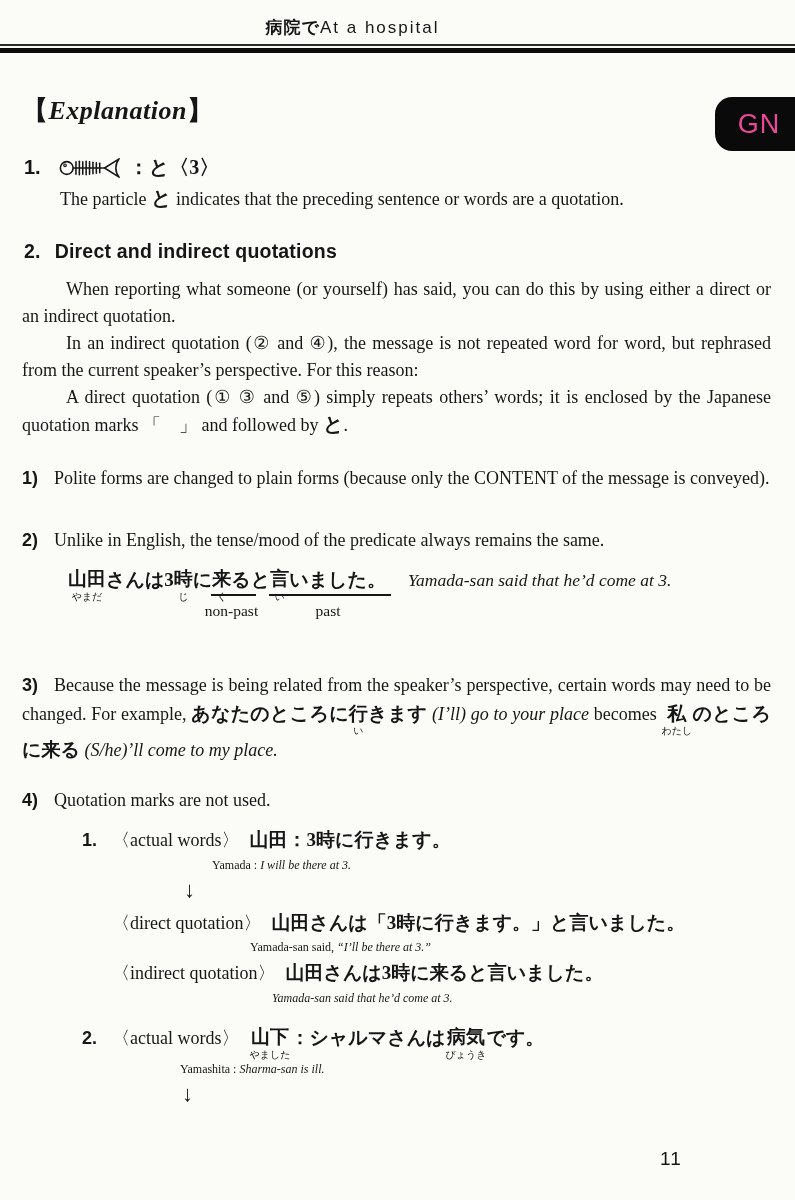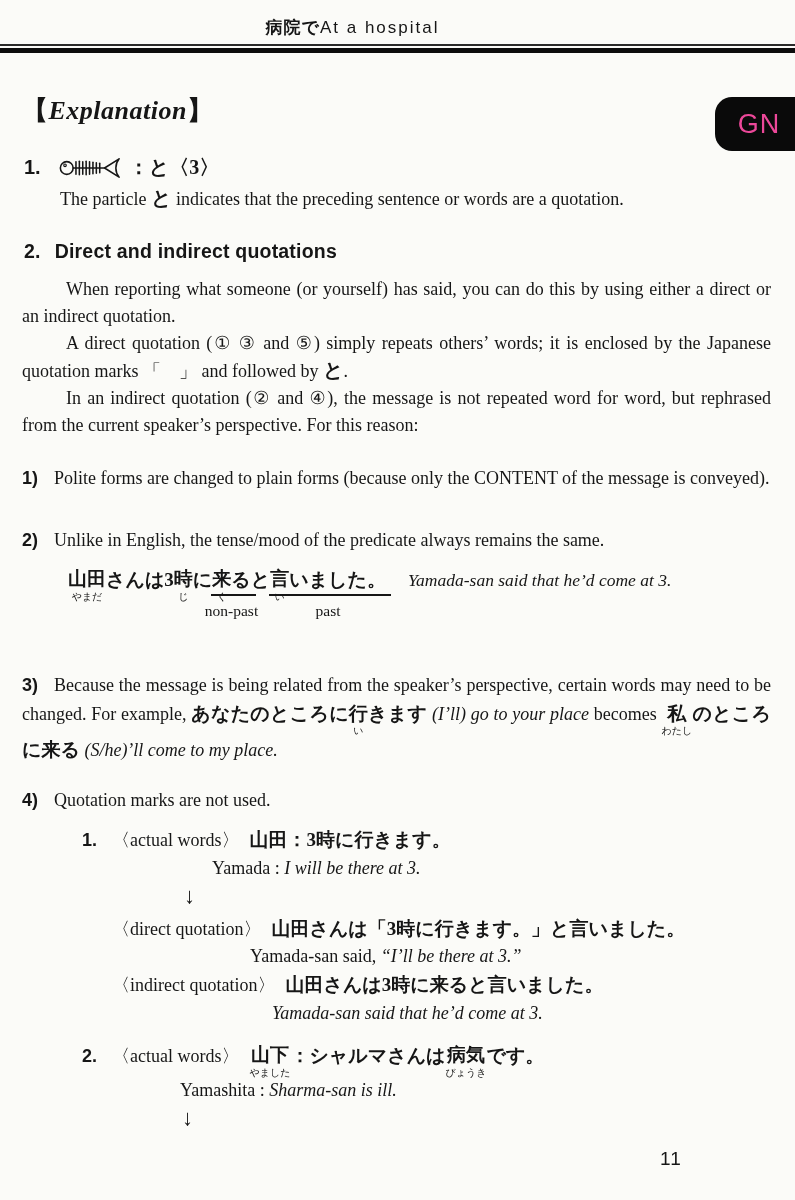--- a/index.html
+++ b/index.html
@@ -105,21 +105,21 @@
   .jp-inline-b { font-weight: bold; font-size: 19px; }
   .gloss { font-style: italic; }
 
   
   .quotes { margin: 14px 0 0 60px; font-size: 18px; }
   .q-row { display: flex; align-items: flex-start; line-height: 1.4; }
   .q-num { font-family: "Liberation Sans", sans-serif; font-weight: bold; width: 30px; flex: none; }
   .q-tag { white-space: nowrap; margin-right: 10px; }
   .q-jp { font-weight: bold; font-size: 19px; line-height: 1.3; }
   .q-jp-flex { display: flex; align-items: flex-start; font-weight: bold; font-size: 19px; line-height: 1.25; }
-  .q-trans { font-size: 18px; }
+  .q-trans { font-size: 12px; }
   .q-trans .it { font-style: italic; }
   .arrow { font-size: 22px; line-height: 1; margin: 6px 0 4px 102px; }
   .m-ex1-trans  { margin: 4px 0 0 130px; }
   .m-direct     { margin: 10px 0 0 30px; }
   .m-direct-en  { margin: 4px 0 0 168px; }
   .m-indirect   { margin: 6px 0 0 30px; }
   .m-indirect-en{ margin: 5px 0 0 190px; font-style: italic; }
   .m-ex2        { margin: 20px 0 0 0; }
   .m-ex2-trans  { margin: 2px 0 0 98px; }
   .arrow2 { margin-left: 100px; }
@@ -172,22 +172,22 @@
         <span class="jp-big">と</span>
         <span class="jp-big">〈3〉</span>
       </div>
       <p class="s1-body"><span>The particle </span><span class="inline-jp">と</span><span> indicates that the preceding sentence or words are a quotation.</span></p>
     </section>
 
     <section>
       <h2 class="sec2"><span class="h-num">2.</span><span>Direct and indirect quotations</span></h2>
 
       <p class="body-para">When reporting what someone (or yourself) has said, you can do this by using either a direct or an indirect quotation.</p>
+      <p class="body-para">In an indirect quotation (② and ④), the message is not repeated word for word, but rephrased from the current speaker’s perspective. For this reason:</p>
       <p class="body-para"><span>A direct quotation (① ③ and ⑤) simply repeats others’ words; it is enclosed by the Japanese quotation marks 「　」 and followed by </span><span class="inline-jp">と</span><span>.</span></p>
-      <p class="body-para">In an indirect quotation (② and ④), the message is not repeated word for word, but rephrased from the current speaker’s perspective. For this reason:</p>
 
       <p class="point" id="point1"><span class="pnum">1)</span><span>Polite forms are changed to plain forms (because only the CONTENT of the message is conveyed).</span></p>
 
       <p class="point" id="point2"><span class="pnum">2)</span><span>Unlike in English, the tense/mood of the predicate always remains the same.</span></p>
 
       <div class="tense-ex">
         <div class="tense-jp">
           <span class="fg">
               <span>山田</span>
               <span class="ft">やまだ</span>

